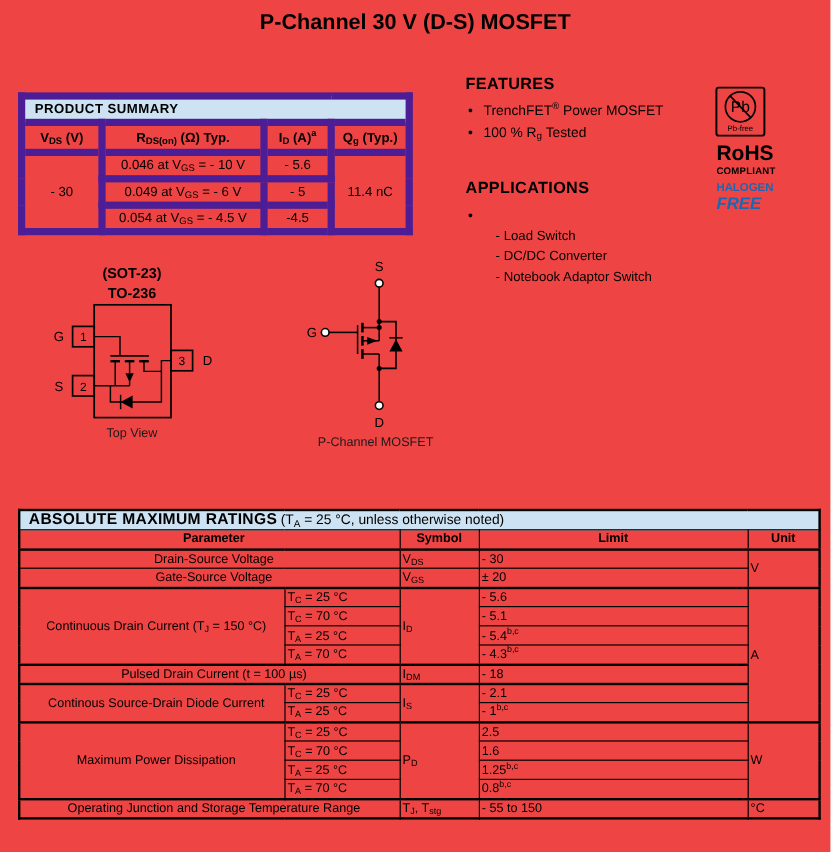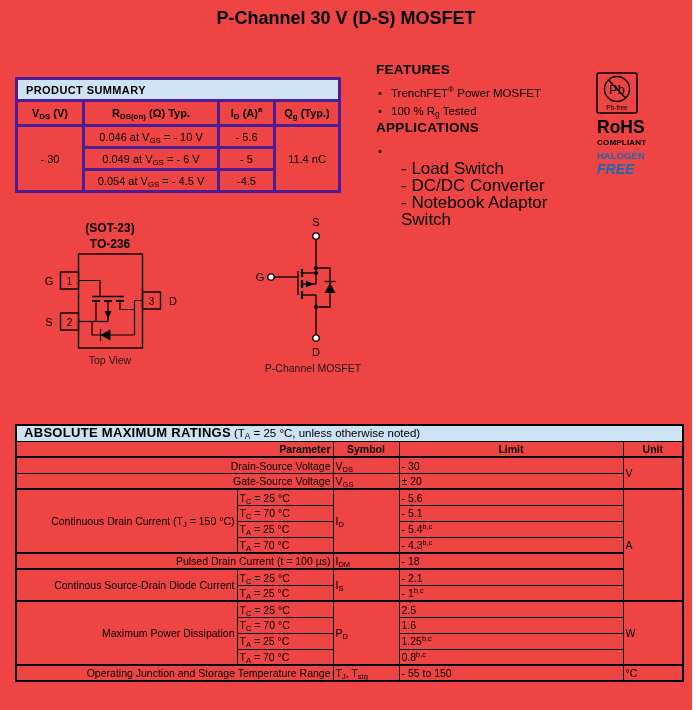--- a/index.html
+++ b/index.html
@@ -15,36 +15,36 @@
   .title {
     position: absolute; top: 8px; left: 0; width: 100%;
     text-align: center; font-size: 18px; font-weight: bold; margin: 0;
   }
 
   
   table.ps {
     position: absolute; left: 15px; top: 77px; width: 323px;
     border-collapse: collapse; table-layout: fixed; border: 2px solid #000;
   }
-  table.ps td, table.ps th { border: 3px solid #4c1d95; text-align: center; padding: 0 2px; }
+  table.ps td, table.ps th { border: 6px solid #4c1d95; text-align: center; padding: 0 2px; }
   .ps-title-bar {
     background: #cde2f2; text-align: left !important; font-weight: bold;
     font-size: 13px; height: 20px; padding-left: 8px !important; letter-spacing: .4px;
     border-bottom: 1.5px solid #000 !important;
   }
   table.ps th { font-size: 11px; height: 25px; border-bottom: 1.5px solid #000; }
   table.ps td { font-size: 11px; height: 22px; }
 
   
-  .right-col { position: absolute; left: 376px; top: 62px; width: 218px; }
+  .right-col { position: absolute; left: 388px; top: 62px; width: 218px; }
   .sec-heading { font-size: 13.5px; font-weight: bold; letter-spacing: .3px; margin: 0 0 7px 0; }
-  .sec-heading.apps { }
+  .sec-heading.apps { margin-top: 29px; }
   .li { font-size: 11.5px; line-height: 18px; display: flex; }
   .li .bullet { width: 15px; padding-left: 2px; flex: none; }
-  .sub-li { font-size: 17px; line-height: 17px; padding-left: 25px; }
+  .sub-li { font-size: 11px; line-height: 17px; padding-left: 25px; }
 
   
   svg { position: absolute; }
   .badge { left: 595px; top: 70px; }
   .pkg   { left: 30px;  top: 210px; }
   .sym   { left: 240px; top: 210px; }
   .svg-b12  { font: bold 12px "Liberation Sans", sans-serif; fill: #000; }
   .svg-t10  { font: 10px "Liberation Sans", sans-serif; fill: #000; }
   .svg-t10c { font: 10.5px "Liberation Sans", sans-serif; fill: #1a1a1a; }
   .svg-t11  { font: 11px "Liberation Sans", sans-serif; fill: #000; }
@@ -64,21 +64,21 @@
     border: 1px solid #000; font-size: 10.5px; height: 16px;
     padding: 0 2px; line-height: 1.15;
   }
   .amr-title-bar {
     background: #cde2f2; text-align: left !important; height: 21px;
     padding-left: 7px !important;
   }
   .amr-title-bar .tb { font-weight: bold; font-size: 13px; letter-spacing: .3px; text-align: right; }
   .amr-title-bar .tn { font-size: 11.5px; }
   table.amr th { border-bottom: 2px solid #000; }
-  table.amr th.left, table.amr td.param { text-align: right; padding-left: 9px; margin-left: 44px; }
+  table.amr th.left, table.amr td.param { text-align: center; padding-left: 9px; margin-left: 44px; }
   tr.grp > td { border-top: 2px solid #000; }
 </style>
 </head>
 <body>
 
 <div class="page">
 
   <h1 class="title">P-Channel 30 V (D-S) MOSFET</h1>
 
   <table class="ps">

